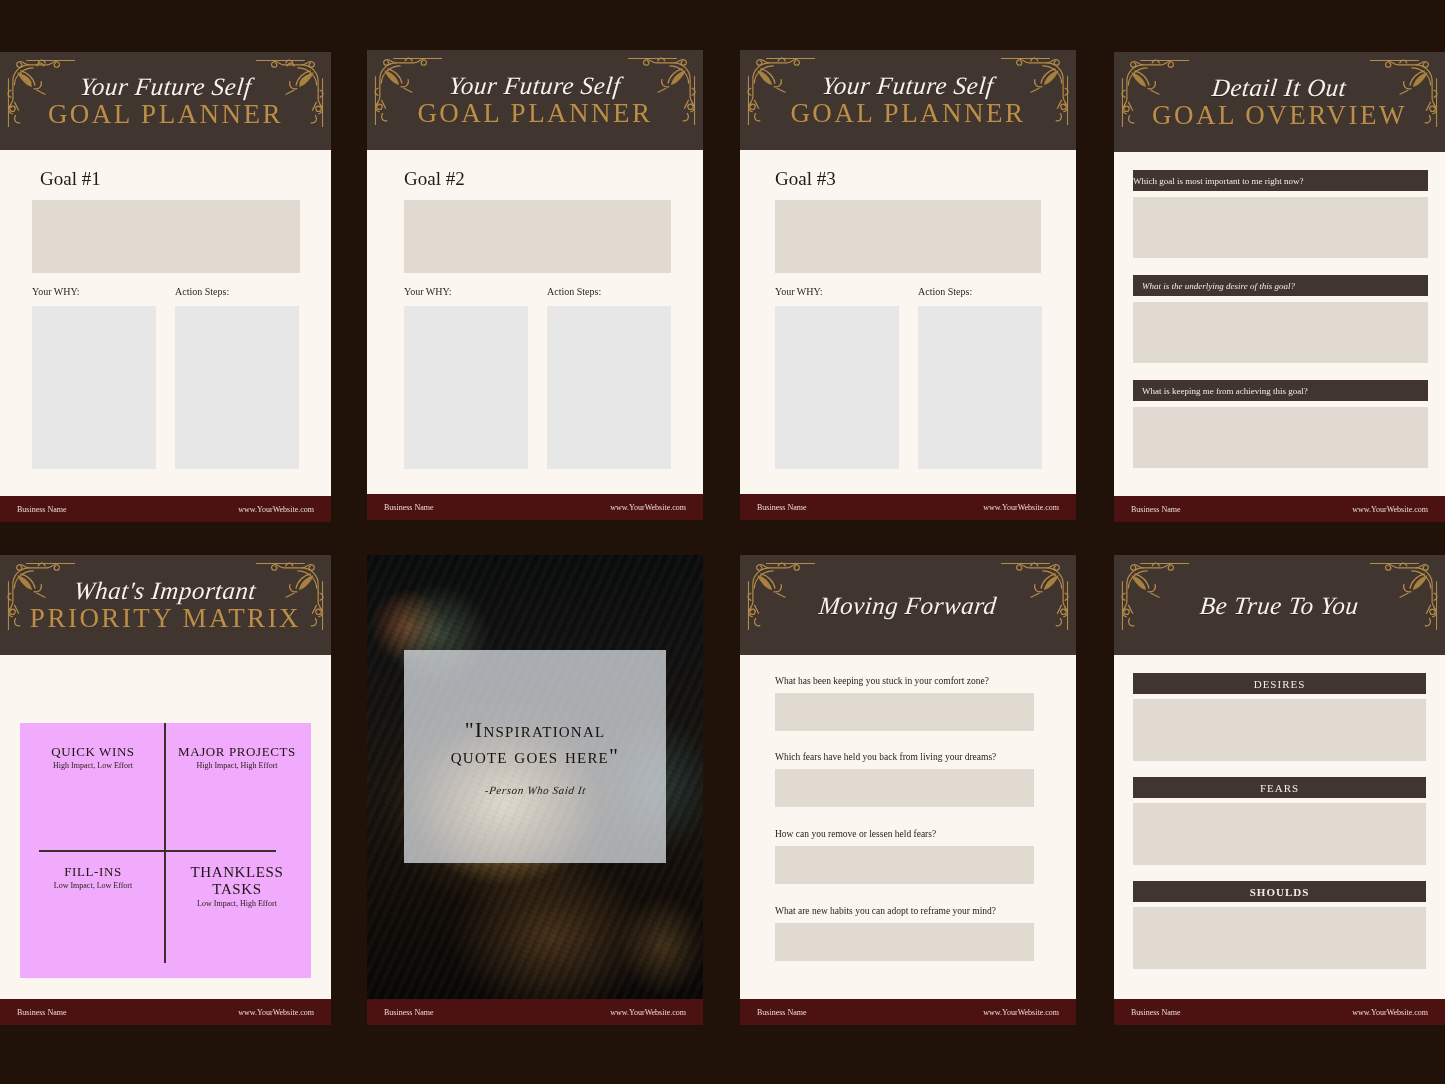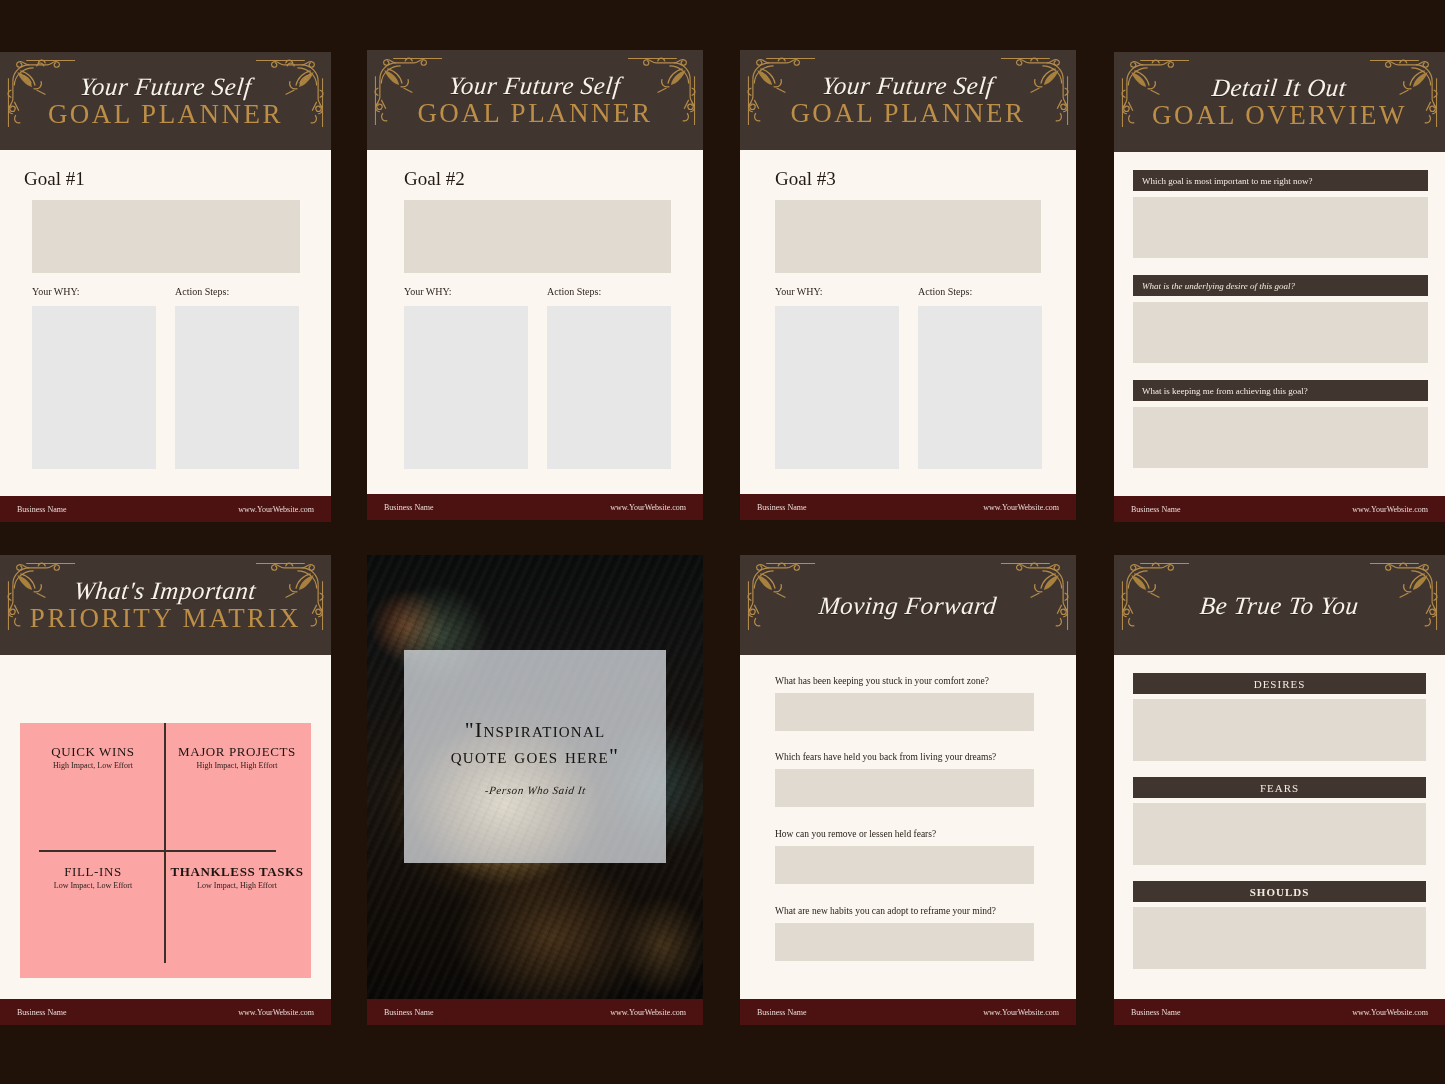--- a/index.html
+++ b/index.html
@@ -78,21 +78,21 @@
   .qband {
     background: #41362f;
     color: #f3ece3;
     display: flex;
     align-items: center;
   }
   .qband.center { justify-content: center; }
   .q-plain { color: #241a14; }
 
   
-  .matrix { position: relative; background: #fca5a5; }
+  .matrix { position: relative; background: #f0abfc; }
   .matrix .vline { position: absolute; background: #3a2f29; }
   .matrix .hline { position: absolute; background: #3a2f29; }
   .quad { position: absolute; text-align: center; }
   .quad .qt { color: #1d1511; letter-spacing: .6px; }
   .quad .qs { color: #2b211c; }
 
   
   .photo {
     position: absolute; inset: 0;
     background:
@@ -180,21 +180,21 @@
         <path d="M40 44 C48 46 52 40 50 34"></path>
         <path d="M44 46 L56 52"></path>
         <path d="M14 62 L20 74"></path>
         <path d="M10 66 C4 70 6 78 12 78"></path>
         <path d="M16 80 C12 86 16 92 22 90"></path>
       </svg>
       <div class="hdr-script" style="font-size:25px; margin-bottom:-2px;">Your Future Self</div>
       <div class="hdr-main" style="font-size:27px;">GOAL PLANNER</div>
     </div>
     <div class="body">
-      <div class="goal-title" style="position:absolute; left:24px; top:18px; font-size:19px;">Goal #1</div>
+      <div class="goal-title" style="position:absolute; left:40px; top:18px; font-size:19px;">Goal #1</div>
       <div class="fill-beige" style="position:absolute; left:32px; top:50px; width:268px; height:73px;"></div>
       <div class="sub-label" style="position:absolute; left:32px; top:136px; font-size:10px;">Your WHY:</div>
       <div class="sub-label" style="position:absolute; left:175px; top:136px; font-size:10px;">Action Steps:</div>
       <div class="fill-gray" style="position:absolute; left:32px; top:156px; width:124px; height:163px;"></div>
       <div class="fill-gray" style="position:absolute; left:175px; top:156px; width:124px; height:163px;"></div>
     </div>
     <div class="ftr" style="height:26px; padding:0 17px;">
       <span style="font-size:8px;">Business Name</span>
       <span style="font-size:8px;">www.YourWebsite.com</span>
     </div>
@@ -345,21 +345,21 @@
         <path d="M40 44 C48 46 52 40 50 34"></path>
         <path d="M44 46 L56 52"></path>
         <path d="M14 62 L20 74"></path>
         <path d="M10 66 C4 70 6 78 12 78"></path>
         <path d="M16 80 C12 86 16 92 22 90"></path>
       </svg>
       <div class="hdr-script" style="font-size:25px; margin-bottom:-2px;">Detail It Out</div>
       <div class="hdr-main" style="font-size:27px;">GOAL OVERVIEW</div>
     </div>
     <div class="body">
-      <div class="qband" style="position:absolute; left:19px; top:18px; width:295px; height:21px; padding-left:9px;">
+      <div class="qband" style="position:absolute; left:19px; top:18px; width:295px; height:21px; ">
         <span style="font-size:9px;">Which goal is most important to me right now?</span>
       </div>
       <div class="fill-beige" style="position:absolute; left:19px; top:45px; width:295px; height:61px;"></div>
 
       <div class="qband" style="position:absolute; left:19px; top:123px; width:295px; height:21px; padding-left:9px;">
         <span style="font-size:9px;font-style:italic;">What is the underlying desire of this goal?</span>
       </div>
       <div class="fill-beige" style="position:absolute; left:19px; top:150px; width:295px; height:61px;"></div>
 
       <div class="qband" style="position:absolute; left:19px; top:228px; width:295px; height:21px; padding-left:9px;">
@@ -425,21 +425,21 @@
         </div>
         <div class="quad" style="left:148px; top:21px; width:138px;">
           <div class="qt" style="font-size:13px;">MAJOR PROJECTS</div>
           <div class="qs" style="font-size:8px; margin-top:1px;">High Impact, High Effort</div>
         </div>
         <div class="quad" style="left:4px; top:141px; width:138px;">
           <div class="qt" style="font-size:13px;">FILL-INS</div>
           <div class="qs" style="font-size:8px; margin-top:1px;">Low Impact, Low Effort</div>
         </div>
         <div class="quad" style="left:148px; top:141px; width:138px;">
-          <div class="qt" style="font-size:13px;font-weight:bold;">THANKLESS TASKS</div>
+          <div class="qt" style="font-size:15px;">THANKLESS TASKS</div>
           <div class="qs" style="font-size:8px; margin-top:1px;">Low Impact, High Effort</div>
         </div>
       </div>
     </div>
     <div class="ftr" style="height:26px; padding:0 17px;">
       <span style="font-size:8px;">Business Name</span>
       <span style="font-size:8px;">www.YourWebsite.com</span>
     </div>
   </div>
 

